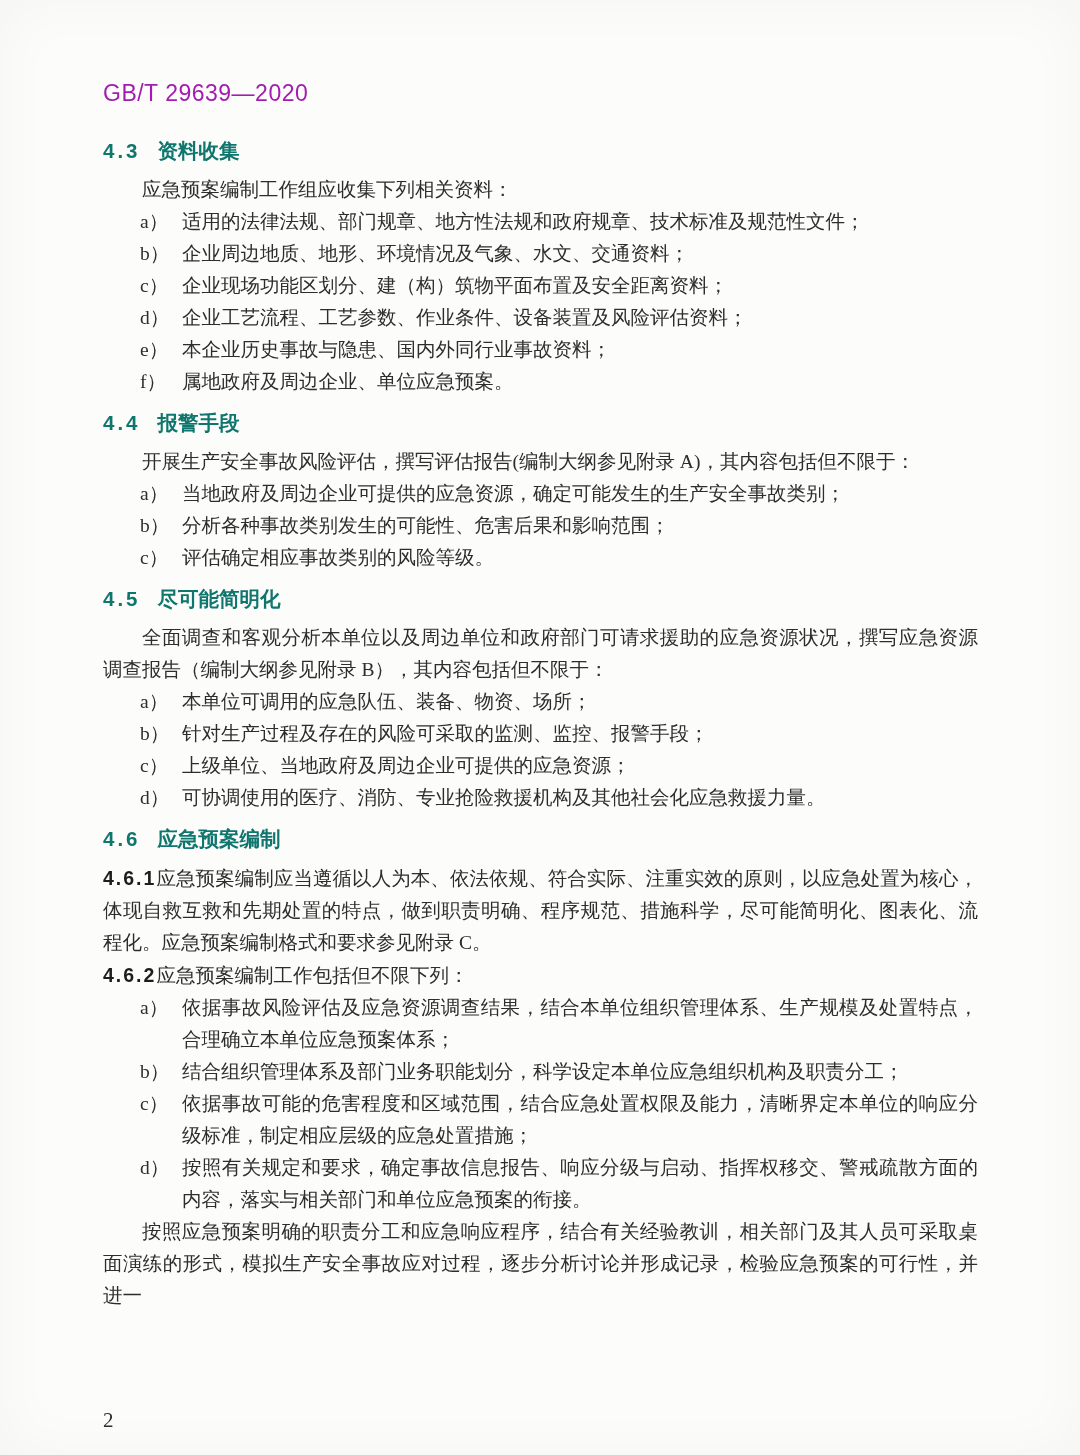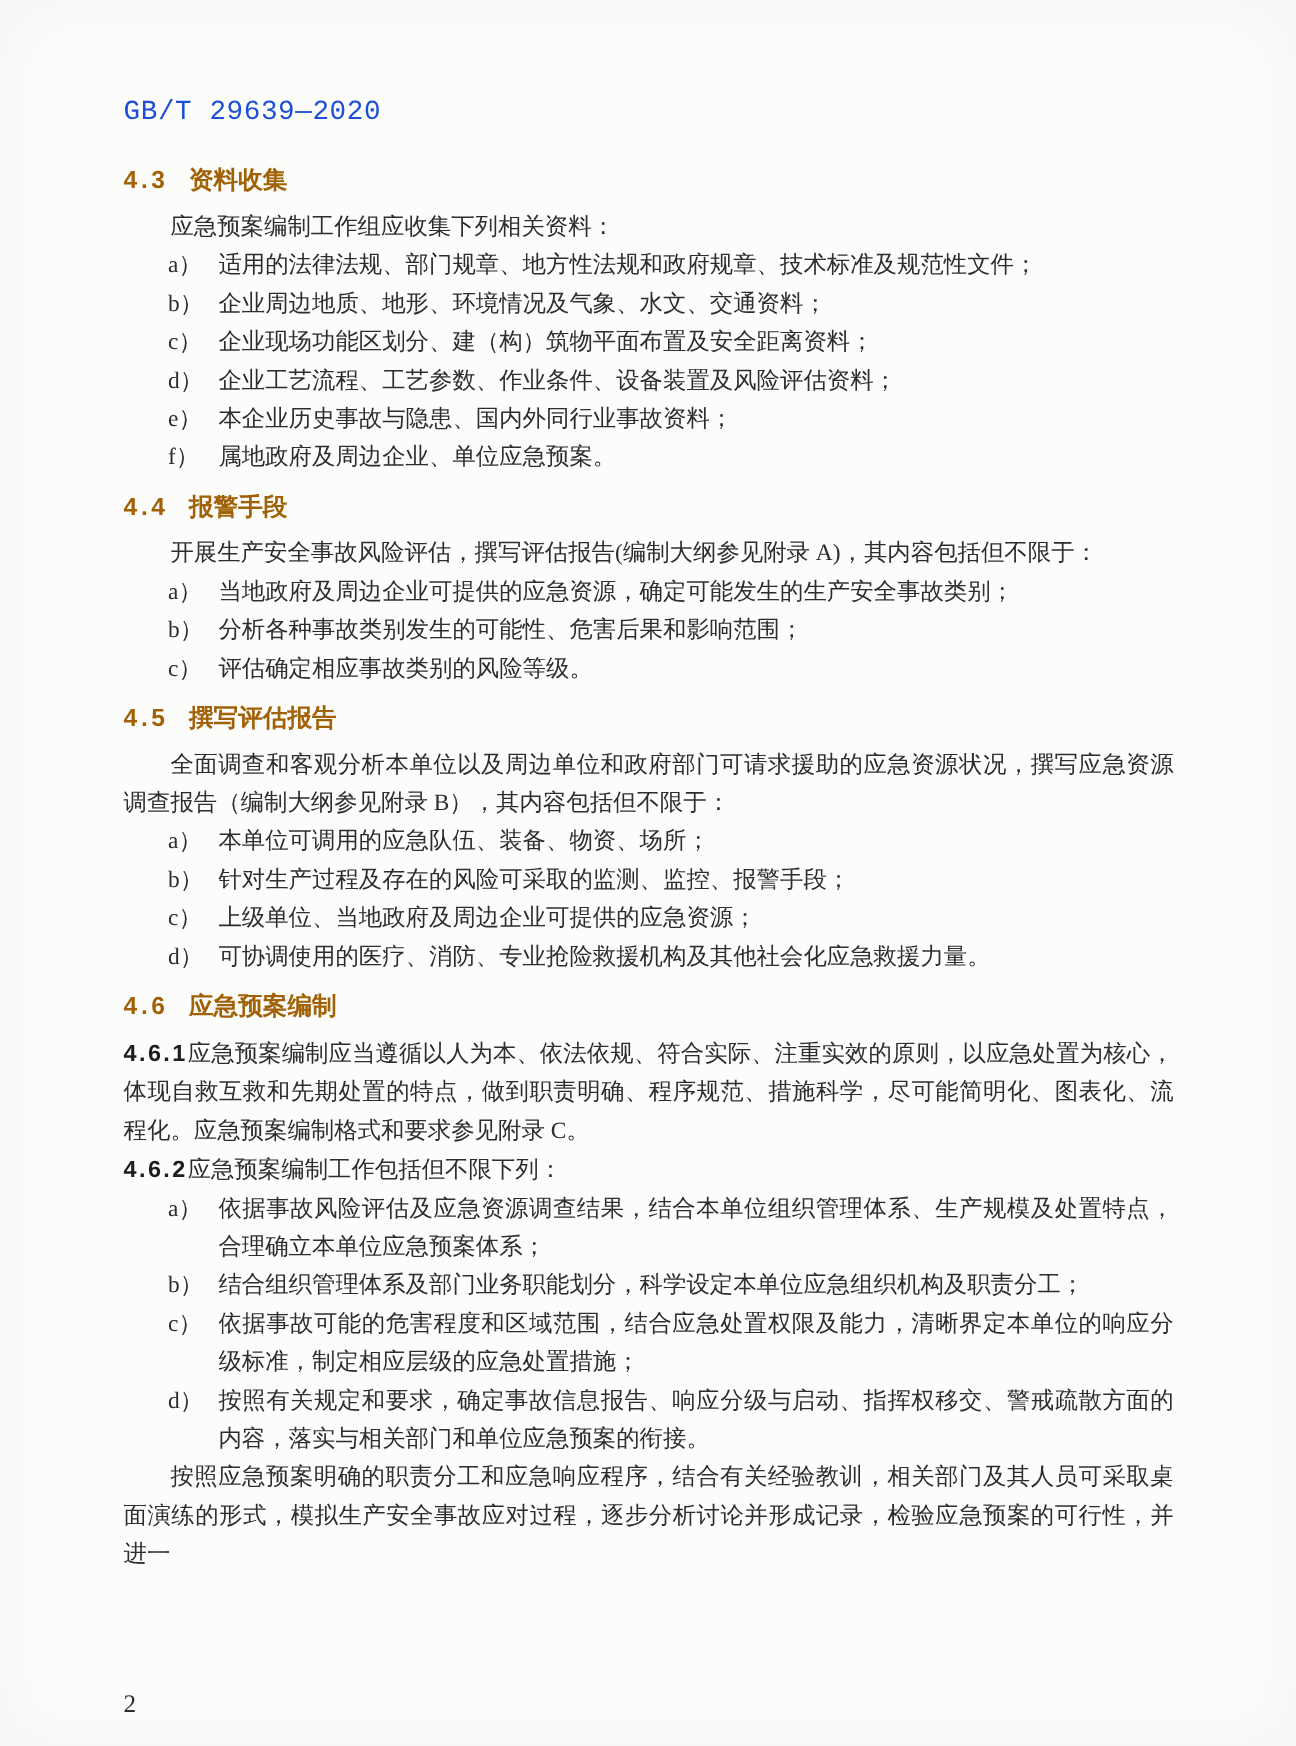--- a/index.html
+++ b/index.html
@@ -14,23 +14,23 @@
     margin: 0 auto;
     background: #fcfcfa;
     color: #2d2d2d;
     overflow: hidden;
     box-shadow: inset 0 0 60px rgba(0,0,0,0.035);
   }
   .doc-code {
     position: absolute;
     top: 80px;
     left: 103px;
-    font-family: Liberation Mono, monospace;
+    font-family: Liberation Sans, sans-serif;
     font-size: 23px;
-    color: #1d4ed8;
+    color: #a21caf;
     letter-spacing: 0.5px;
   }
   .content {
     position: absolute;
     top: 126px;
     left: 103px;
     width: 875px;
   }
   .para, .list-item {
     font-family: "Liberation Serif", "DejaVu Serif", serif;
@@ -40,21 +40,21 @@
     margin: 0;
     color: #2d2d2d;
   }
   .para.indent { text-indent: 2em; }
   .heading {
     margin: 10px 0 8px;
     font-family: "Liberation Sans", "DejaVu Sans", sans-serif;
     font-weight: 700;
     font-size: 20.5px;
     line-height: 30px;
-    color: #a16207;
+    color: #0f766e;
   }
   .h-num {
     letter-spacing: 3px;
     margin-right: 17px;
   }
   .clause-num {
     font-family: "Liberation Sans", "DejaVu Sans", sans-serif;
     font-weight: 600;
     font-size: 19.5px;
     letter-spacing: 2px;
@@ -120,21 +120,21 @@
         <span class="li-text">当地政府及周边企业可提供的应急资源，确定可能发生的生产安全事故类别；</span>
       </div>
       <div class="list-item">
         <span class="li-label">b）</span>
         <span class="li-text">分析各种事故类别发生的可能性、危害后果和影响范围；</span>
       </div>
       <div class="list-item">
         <span class="li-label">c）</span>
         <span class="li-text">评估确定相应事故类别的风险等级。</span>
       </div>
-      <div class="heading"><span class="h-num">4.5</span><span class="h-title">撰写评估报告</span></div>
+      <div class="heading"><span class="h-num">4.5</span><span class="h-title">尽可能简明化</span></div>
       <p class="para indent"><span>全面调查和客观分析本单位以及周边单位和政府部门可请求援助的应急资源状况，撰写应急资源调查报告（编制大纲参见附录 B），其内容包括但不限于：</span></p>
       <div class="list-item">
         <span class="li-label">a）</span>
         <span class="li-text">本单位可调用的应急队伍、装备、物资、场所；</span>
       </div>
       <div class="list-item">
         <span class="li-label">b）</span>
         <span class="li-text">针对生产过程及存在的风险可采取的监测、监控、报警手段；</span>
       </div>
       <div class="list-item">

